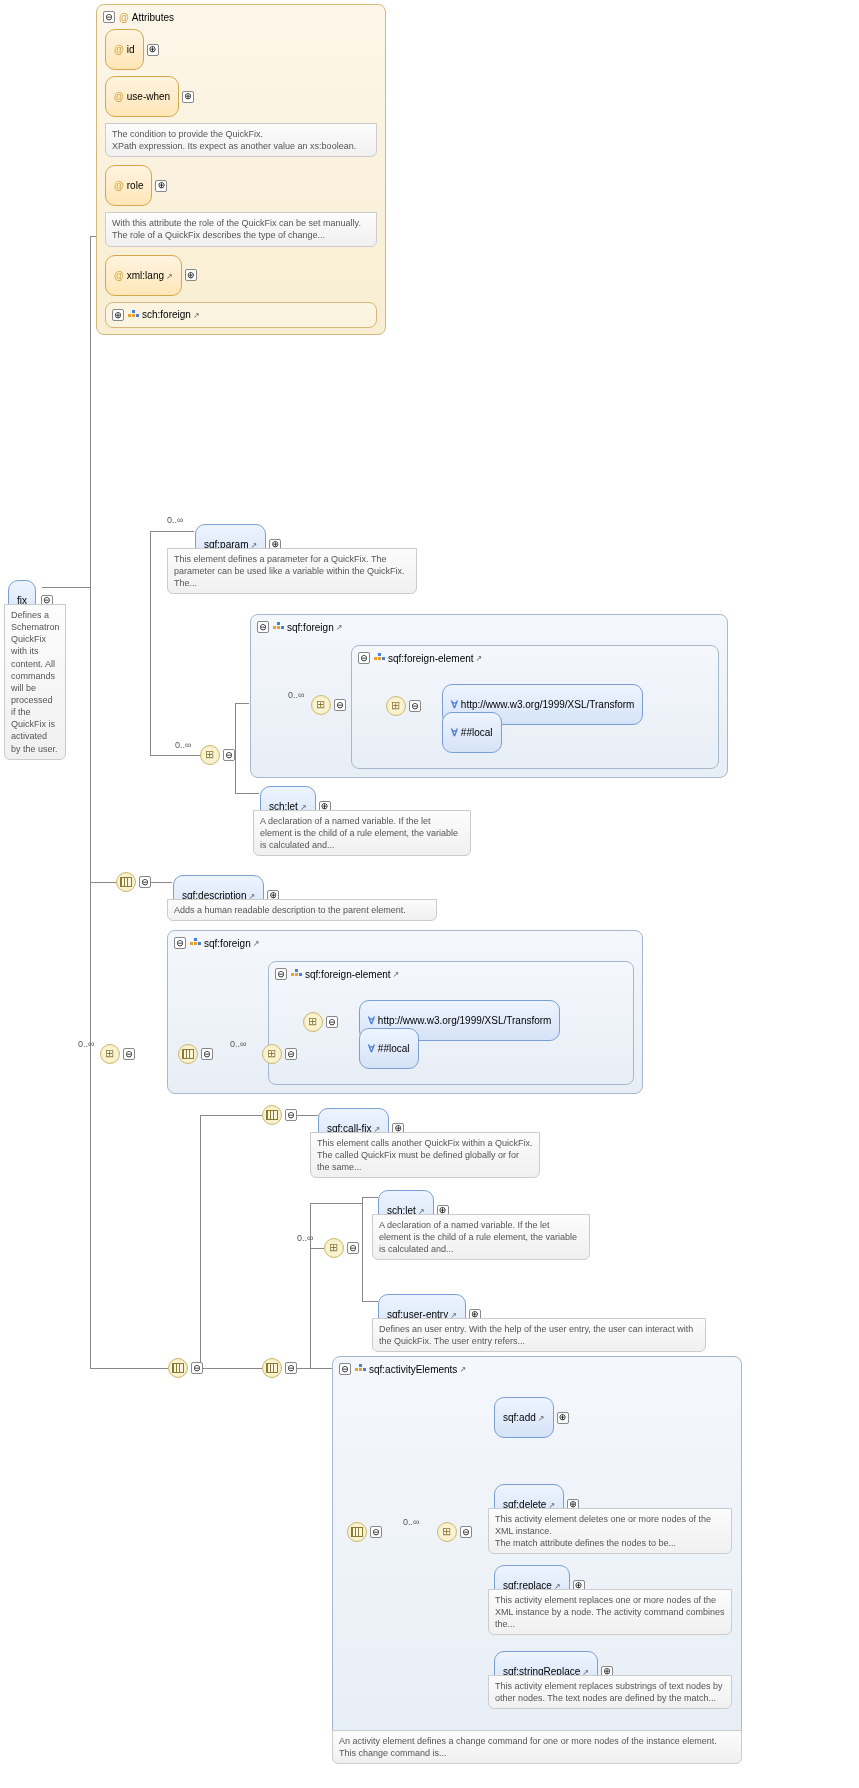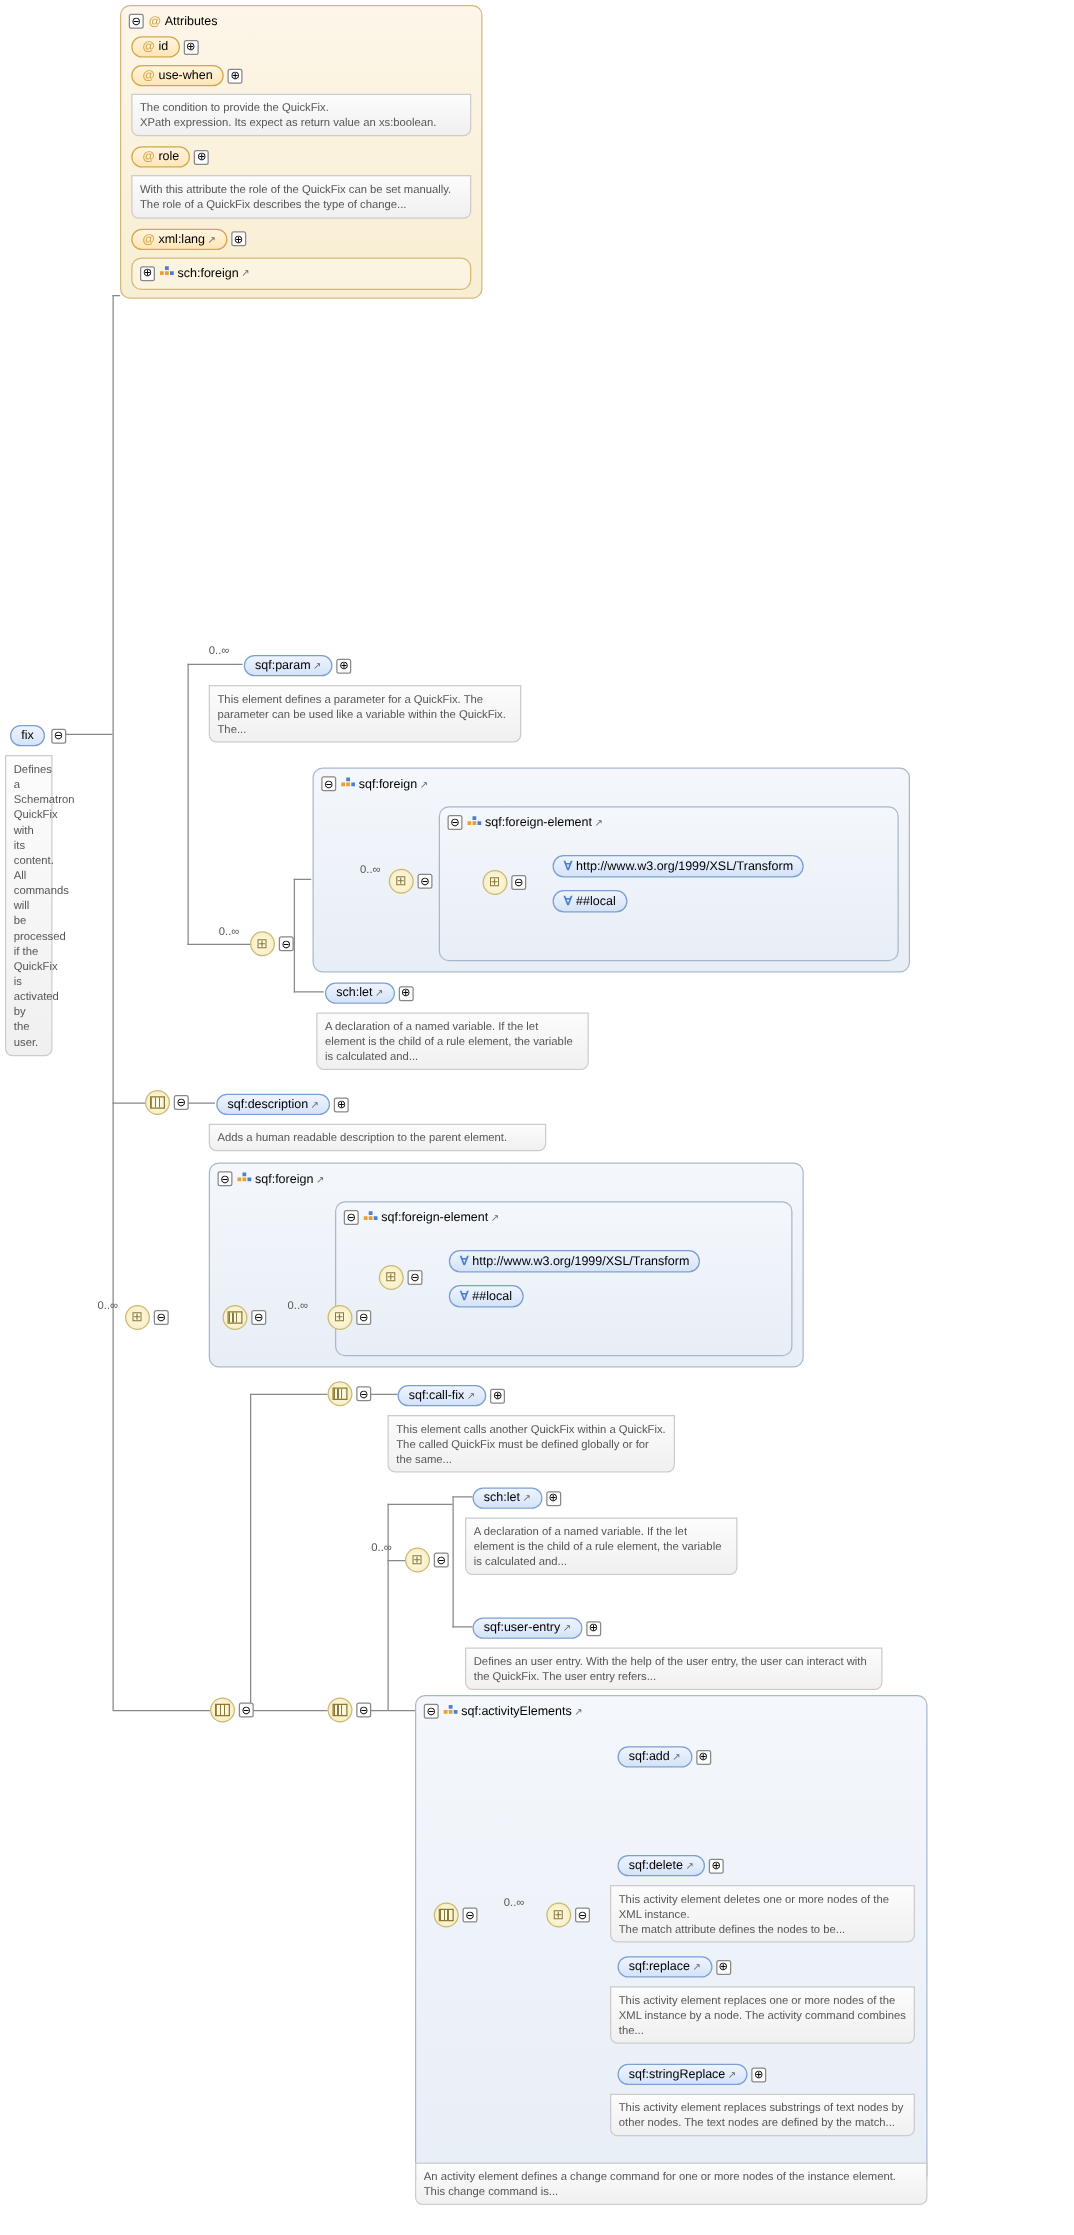--- a/index.html
+++ b/index.html
@@ -1,20 +1,20 @@
 <!DOCTYPE html>
 <html><head>
 <meta charset="utf-8">
 <style>
 *{box-sizing:border-box;margin:0;padding:0}
 body{font-family:Arial,sans-serif;font-size:10px;background:#fff;position:relative;width:859px;height:1788px}
 .panel{position:absolute;border:1px solid;border-radius:8px;padding:6px}
 .attr-panel{background:linear-gradient(#fdf6e9,#f8eed2);border-color:#d4b87a}
 .blue-panel{background:linear-gradient(#f4f7fc,#e8eef6);border-color:#a8b8cc}
-.node{display:inline-block;border:1px solid;border-radius:10px;padding:2px 8px;font-size:10px;vertical-align:middle}
+.node{display:inline-block;border:1px solid;border-radius:10px;padding:14px 8px;font-size:10px;vertical-align:middle}
 .n-blue{background:linear-gradient(#eef4ff,#d5e3f7);border-color:#7a9fd4}
 .n-orange{background:linear-gradient(#fff4e0,#ffe6b8);border-color:#d4a84a}
 .desc{position:absolute;background:linear-gradient(#fcfcfc,#f0f0f0);border:1px solid #ccc;border-radius:0 0 6px 6px;padding:4px 6px;font-size:9px;color:#555;line-height:1.35}
 .icon-at{color:#d4a84a;font-weight:bold;margin-right:3px}
 .icon-sq{display:inline-block;width:10px;height:10px;position:relative;margin-right:4px;vertical-align:middle}
 .icon-sq::before,.icon-sq::after{content:'';position:absolute;width:3px;height:3px}
 .icon-sq::before{background:#4a7fd4;top:0;left:4px;box-shadow:4px 4px 0 #4a7fd4}
 .icon-sq::after{background:#e8a030;top:4px;left:0;box-shadow:4px 0 0 #e8a030}
 .icon-all{color:#4a7fd4;font-weight:bold;margin-right:3px}
 .btn{position:absolute;display:inline-flex;align-items:center;justify-content:center;width:12px;height:12px;border:1px solid #888;border-radius:2px;background:#fff;font-size:9px;line-height:1;cursor:pointer}
@@ -71,34 +71,34 @@
 <div class="line lh" style="top:703px;left:407px;width:30px"></div>
 <div class="line lv" style="top:1039px;left:352px;height:29px"></div>
 <div class="line lh" style="top:1039px;left:352px;width:14px"></div>
 <div class="line lh" style="top:1067px;left:352px;width:14px"></div>
 <div class="line lh" style="top:1053px;left:318px;width:34px"></div>
 
 <div style="position:absolute;top:580px;left:8px">
   <span class="node n-blue">fix</span>
   <span class="btn" style="position:static;margin-left:2px">⊖</span>
 </div>
-<div class="desc" style="top:604px;left:4px;width:38px;white-space:pre-line">Defines a Schematron QuickFix with its content. All commands will be processed if the QuickFix is activated by the user.</div>
+<div class="desc" style="top:604px;left:4px;width:62px;white-space:pre-line">Defines a Schematron QuickFix with its content. All commands will be processed if the QuickFix is activated by the user.</div>
 
 <div class="panel attr-panel" style="top:4px;left:96px;width:290px">
   <div class="hdr">
       <span class="btn" style="position:static;margin-right:4px">⊖</span>
       <span class="icon-at">@</span>
       <span>Attributes</span>
     </div>
 
   <div style="margin:6px 2px"><span class="node n-orange"><span class="icon-at">@</span><span>id</span></span><span class="btn" style="position:static;margin-left:3px">⊕</span></div>
 
   <div style="margin:6px 2px"><span class="node n-orange"><span class="icon-at">@</span><span>use-when</span></span><span class="btn" style="position:static;margin-left:3px">⊕</span></div>
   <div class="desc" style="position:relative;white-space:pre-line;margin:0 2px 8px">The condition to provide the QuickFix.
-XPath expression. Its expect as return value an xs:boolean.</div>
+XPath expression. Its expect as another value an xs:boolean.</div>
 
   <div style="margin:6px 2px"><span class="node n-orange"><span class="icon-at">@</span><span>role</span></span><span class="btn" style="position:static;margin-left:3px">⊕</span></div>
   <div class="desc" style="position:relative;white-space:pre-line;margin:0 2px 8px">With this attribute the role of the QuickFix can be set manually.
 The role of a QuickFix describes the type of change...</div>
 
   <div style="margin:6px 2px"><span class="node n-orange"><span class="icon-at">@</span><span>xml:lang</span><span class="link-arrow">↗</span></span><span class="btn" style="position:static;margin-left:3px">⊕</span></div>
 
   <div class="panel" style="position:relative;background:rgba(255,255,255,.3);border-color:#d4b87a;margin:4px 2px 0"><span class="btn" style="position:static;margin-right:4px">⊕</span><span class="icon-sq"></span><span>sch:foreign</span><span class="link-arrow">↗</span></div>
 </div>
 

